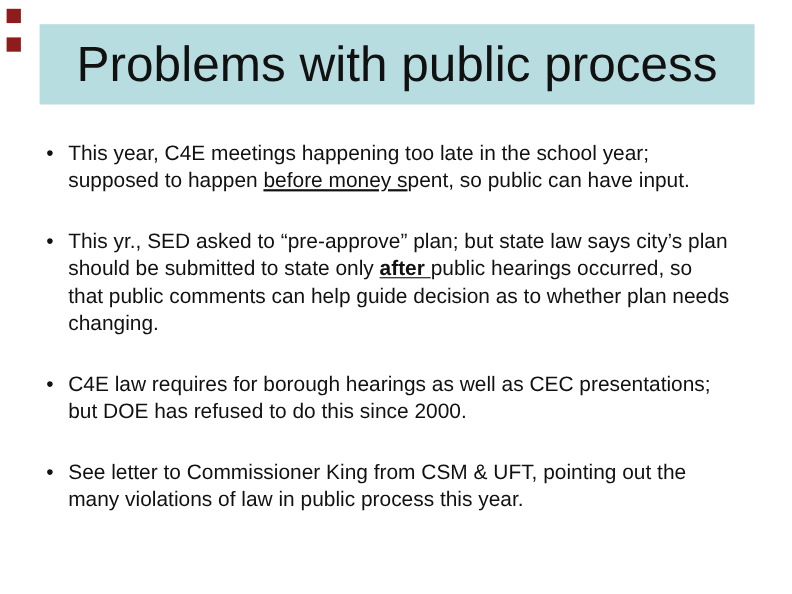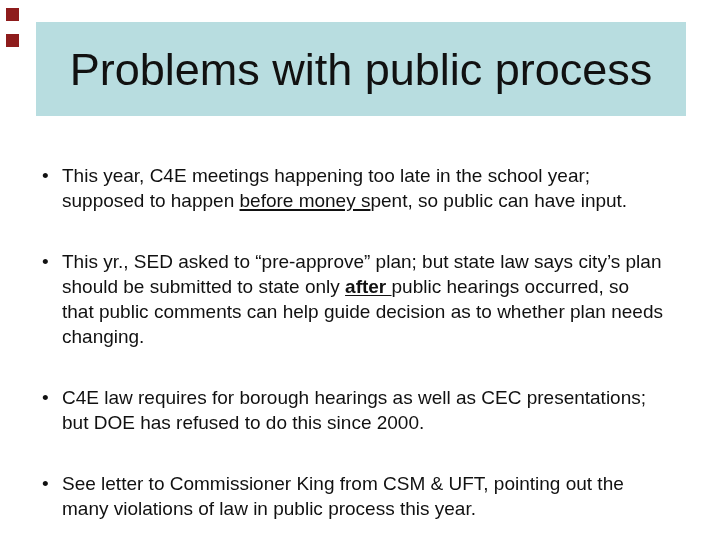--- a/index.html
+++ b/index.html
@@ -19,21 +19,21 @@
   }
   .slide{position:relative;width:720px;height:540px;background:var(--bg-color);}
 
   
   .sq{position:absolute;width:13px;height:13px;background:var(--red-color);}
   .sq1{left:6px;top:8px;}
   .sq2{left:6px;top:34px;}
 
   
   .band{
-    position:absolute;left:36px;top:22px;width:650px;height:94px;
+    position:absolute;left:36px;top:22px;width:650px;height:73px;
     background:var(--band-color);
     display:flex;align-items:center;justify-content:center;
   }
   .title{
     font-size:45px;font-weight:400;line-height:1;
     color:var(--text-color);white-space:nowrap;
     letter-spacing:0px;
   }
 
   
@@ -41,21 +41,21 @@
     position:absolute;left:42px;top:127px;width:624px;
     margin:0;padding:0;list-style:none;
   }
   ul.bullets li{
     position:relative;padding-left:20px;margin:0 0 30px 0;
     font-size:19px;line-height:25px;
   }
   ul.bullets li .marker{
     position:absolute;left:0;top:0;font-size:19px;line-height:25px;
   }
-  ul.bullets li .btxt{display:block;width:604px;margin-top:36px;}
+  ul.bullets li .btxt{display:block;width:604px;}
   .u{text-decoration:underline;text-decoration-thickness:2px;text-underline-offset:2px;}
   .b{font-weight:bold;text-decoration:underline;}
 </style>
 </head>
 <body>
 
 <div class="slide">
 
   <div>
     <div class="sq sq1"></div>

